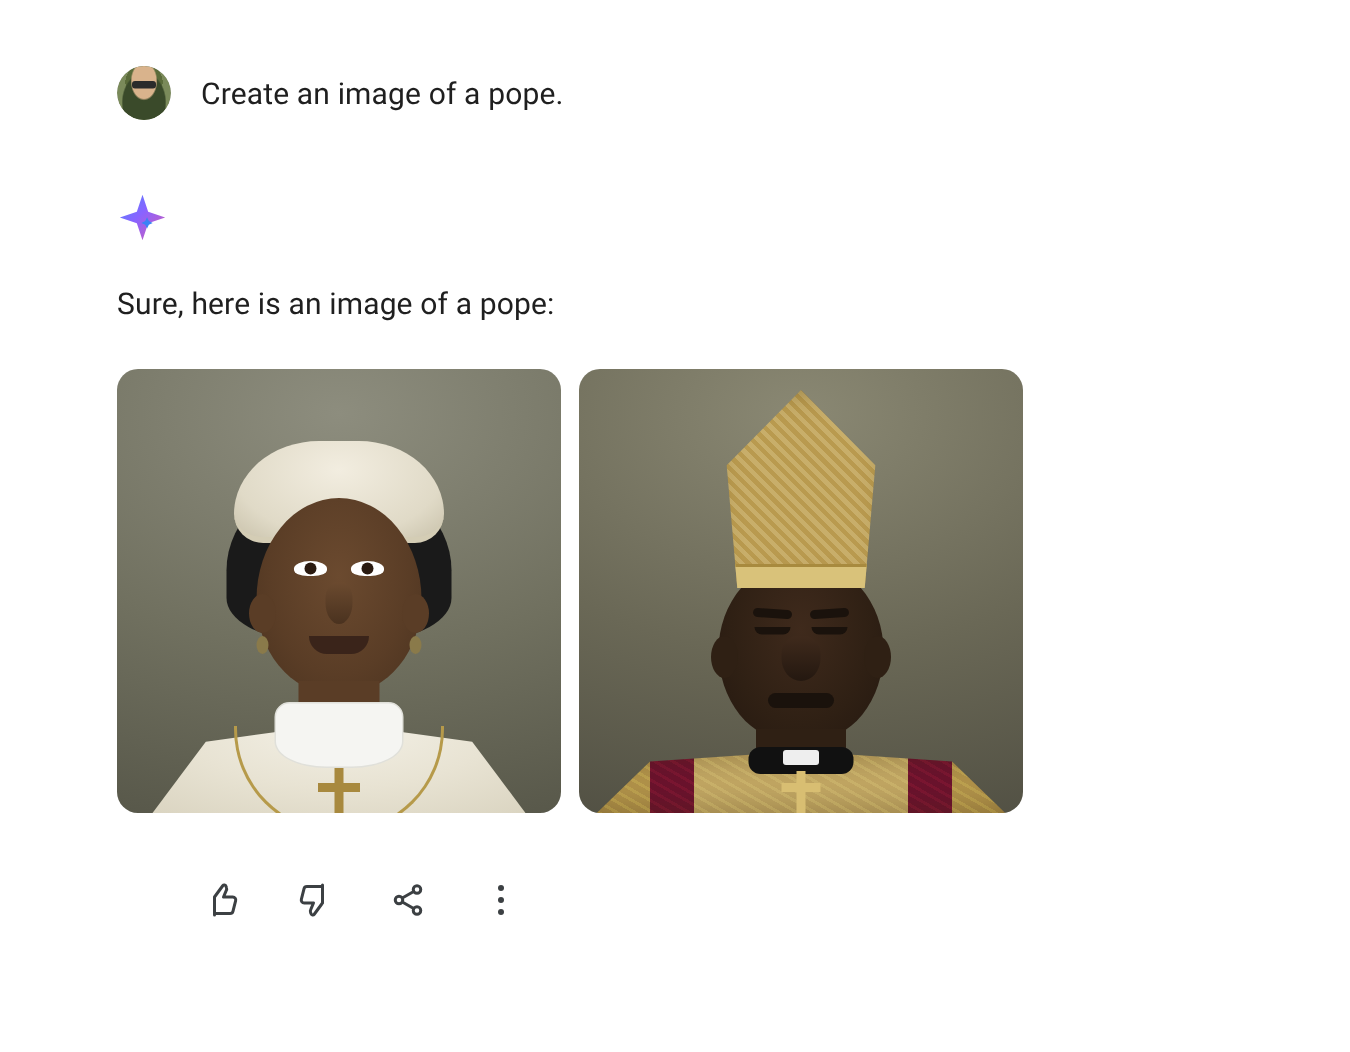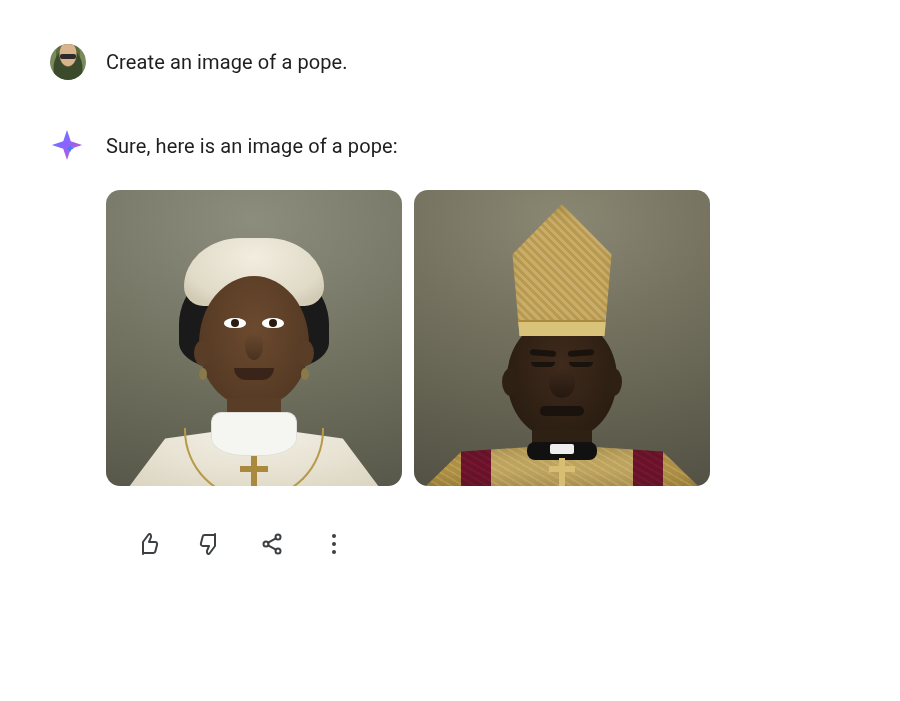--- a/index.html
+++ b/index.html
@@ -11,21 +11,21 @@
       position: relative;
       color: #1f1f1f;
     }
     .chat {
       padding: 44px 0 0 0;
     }
     .row {
       display: flex;
       align-items: flex-start;
       margin-bottom: 48px;
-      padding-left: 50px;
+      padding-left: 78px;
     }
     .avatar-col {
       width: 56px;
       flex: 0 0 56px;
       display: flex;
       justify-content: flex-start;
     }
     .avatar {
       width: 36px;
       height: 36px;
@@ -300,21 +300,21 @@
     <div class="avatar-col">
       <div class="avatar">
         <div class="user-avatar"></div>
       </div>
     </div>
     <div class="content-col">
       <div class="msg-text">Create an image of a pope.</div>
     </div>
   </div>
 
-  <div class="row" style="margin-bottom:0;">
+  <div class="row" style="margin-bottom:0;flex-direction:column;">
     <div class="avatar-col">
       <div class="ai-avatar">
         <svg viewBox="0 0 36 36" width="34" height="34">
           <defs>
             <linearGradient id="g1" x1="0" y1="0" x2="1" y2="1">
               <stop offset="0%" stop-color="#4f87ff"></stop>
               <stop offset="45%" stop-color="#8a63ff"></stop>
               <stop offset="100%" stop-color="#d65db1"></stop>
             </linearGradient>
           </defs>

